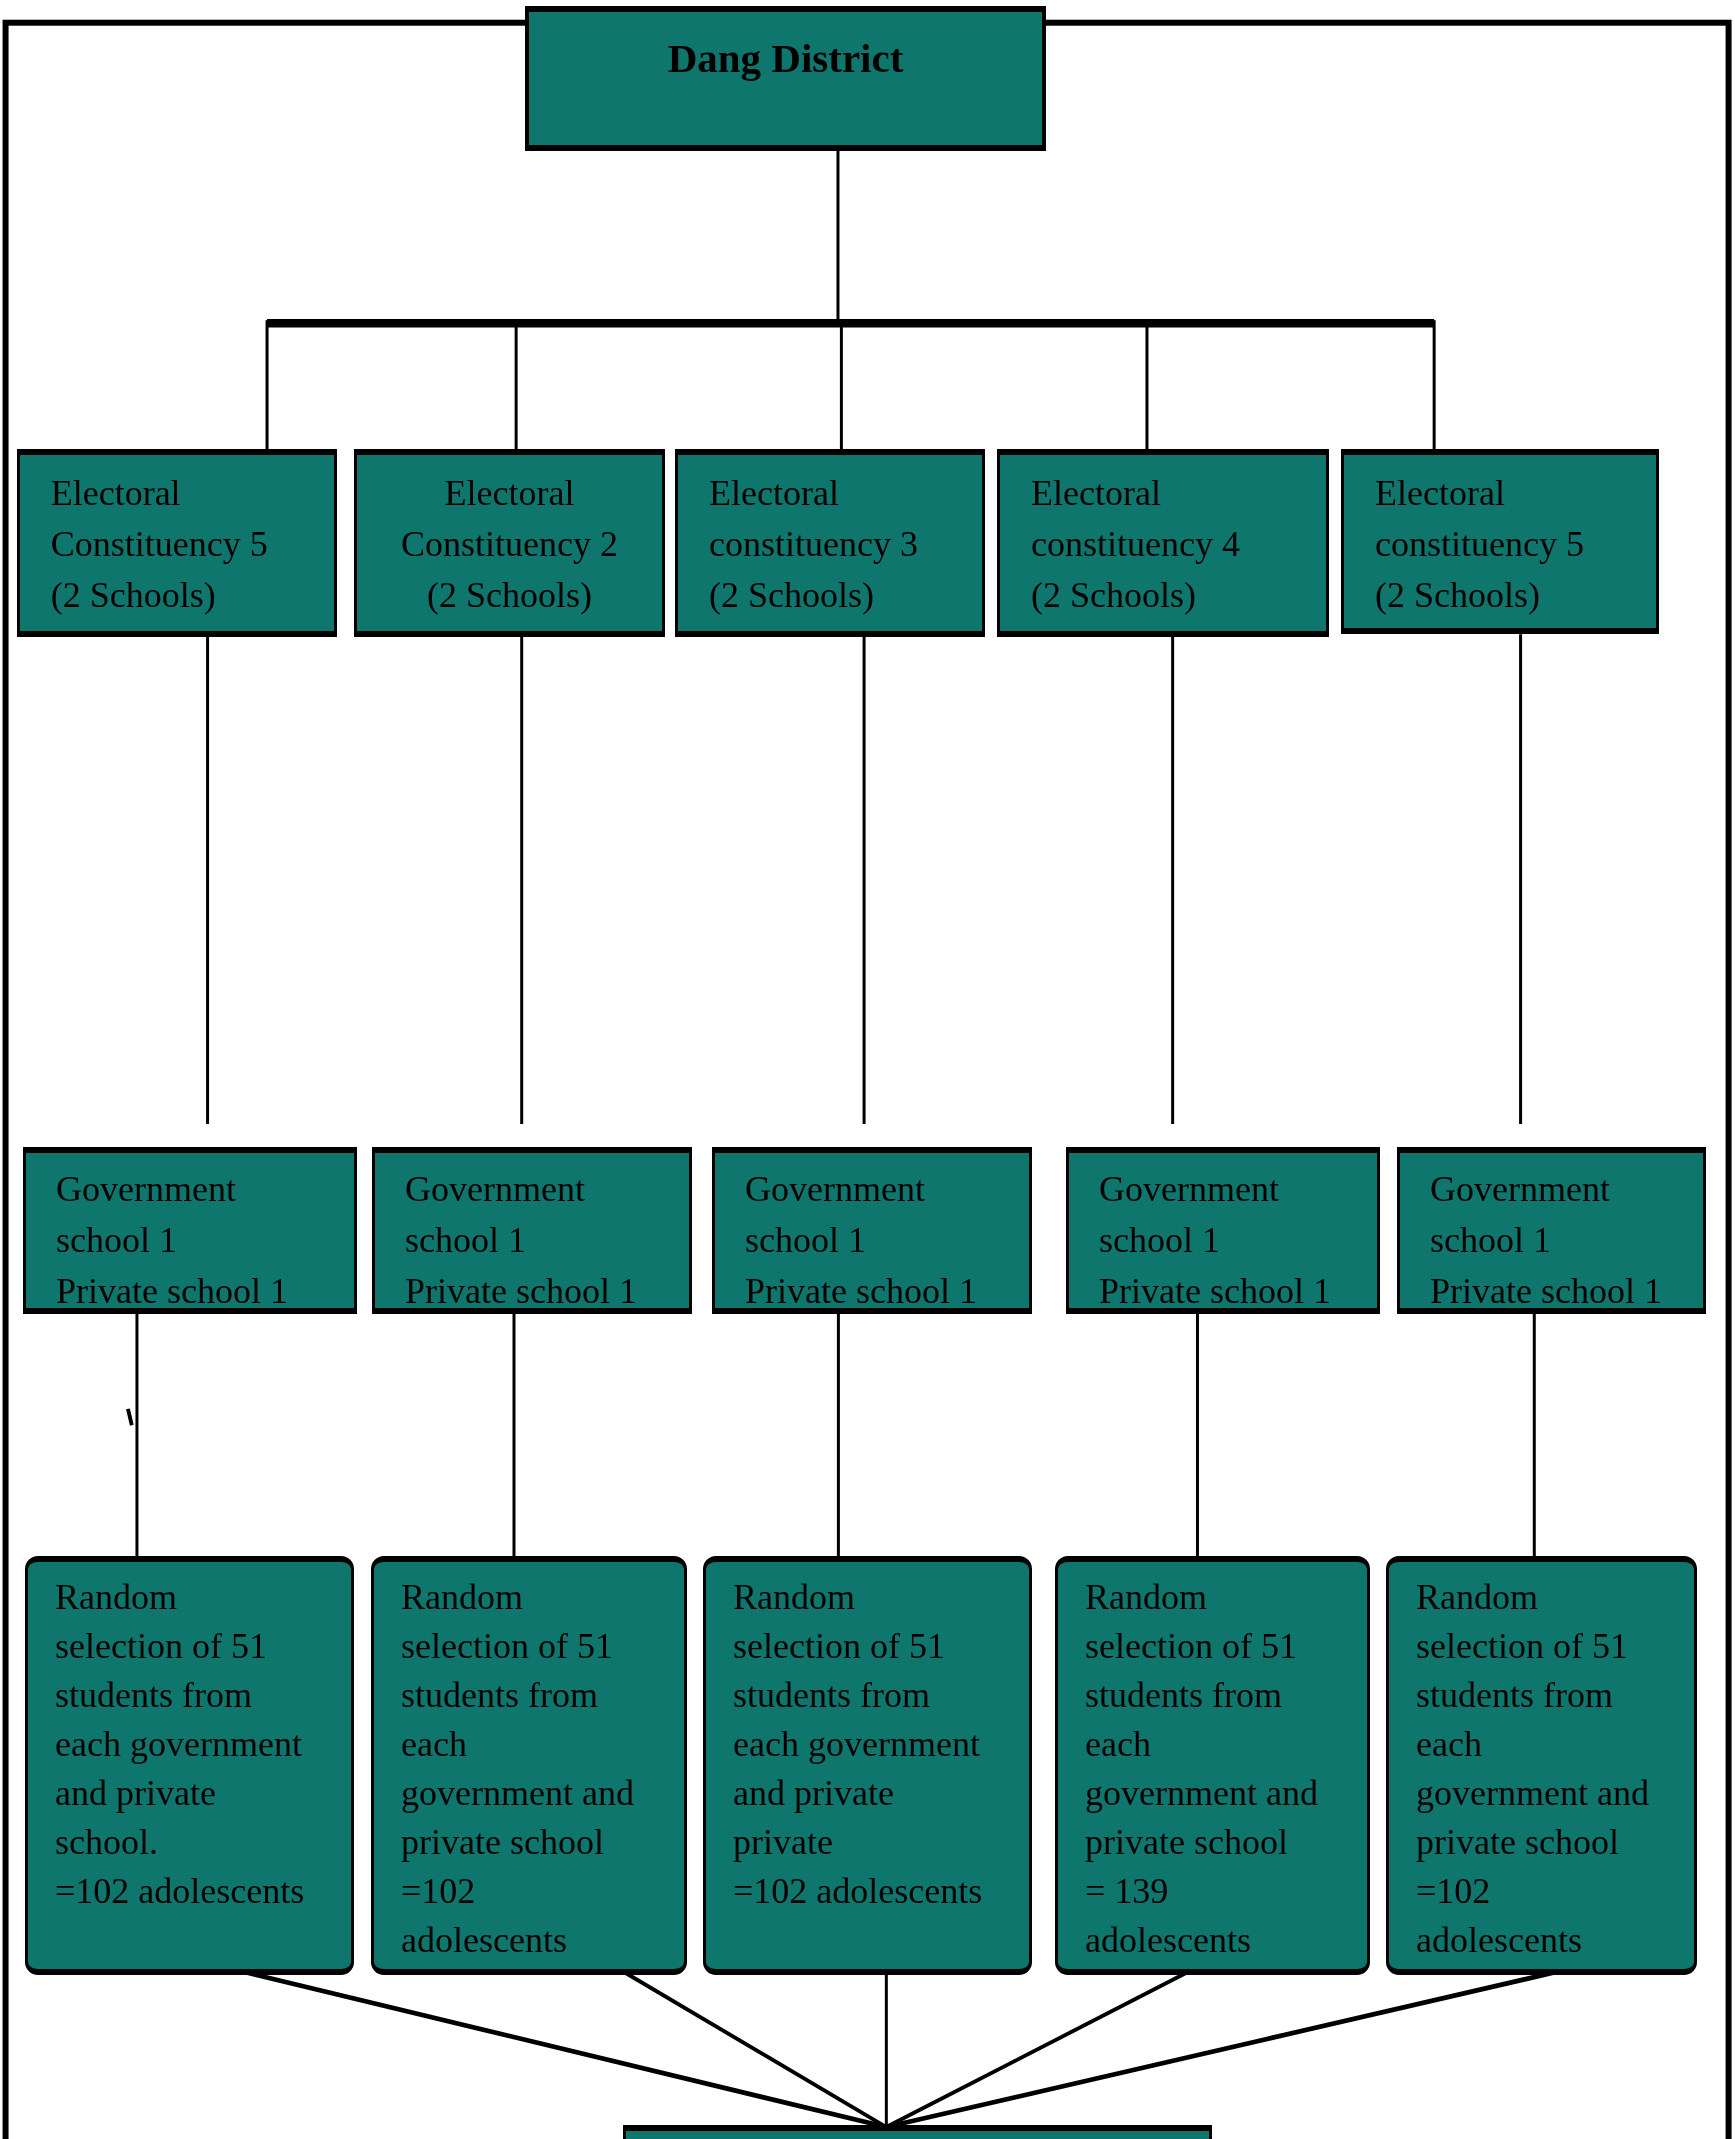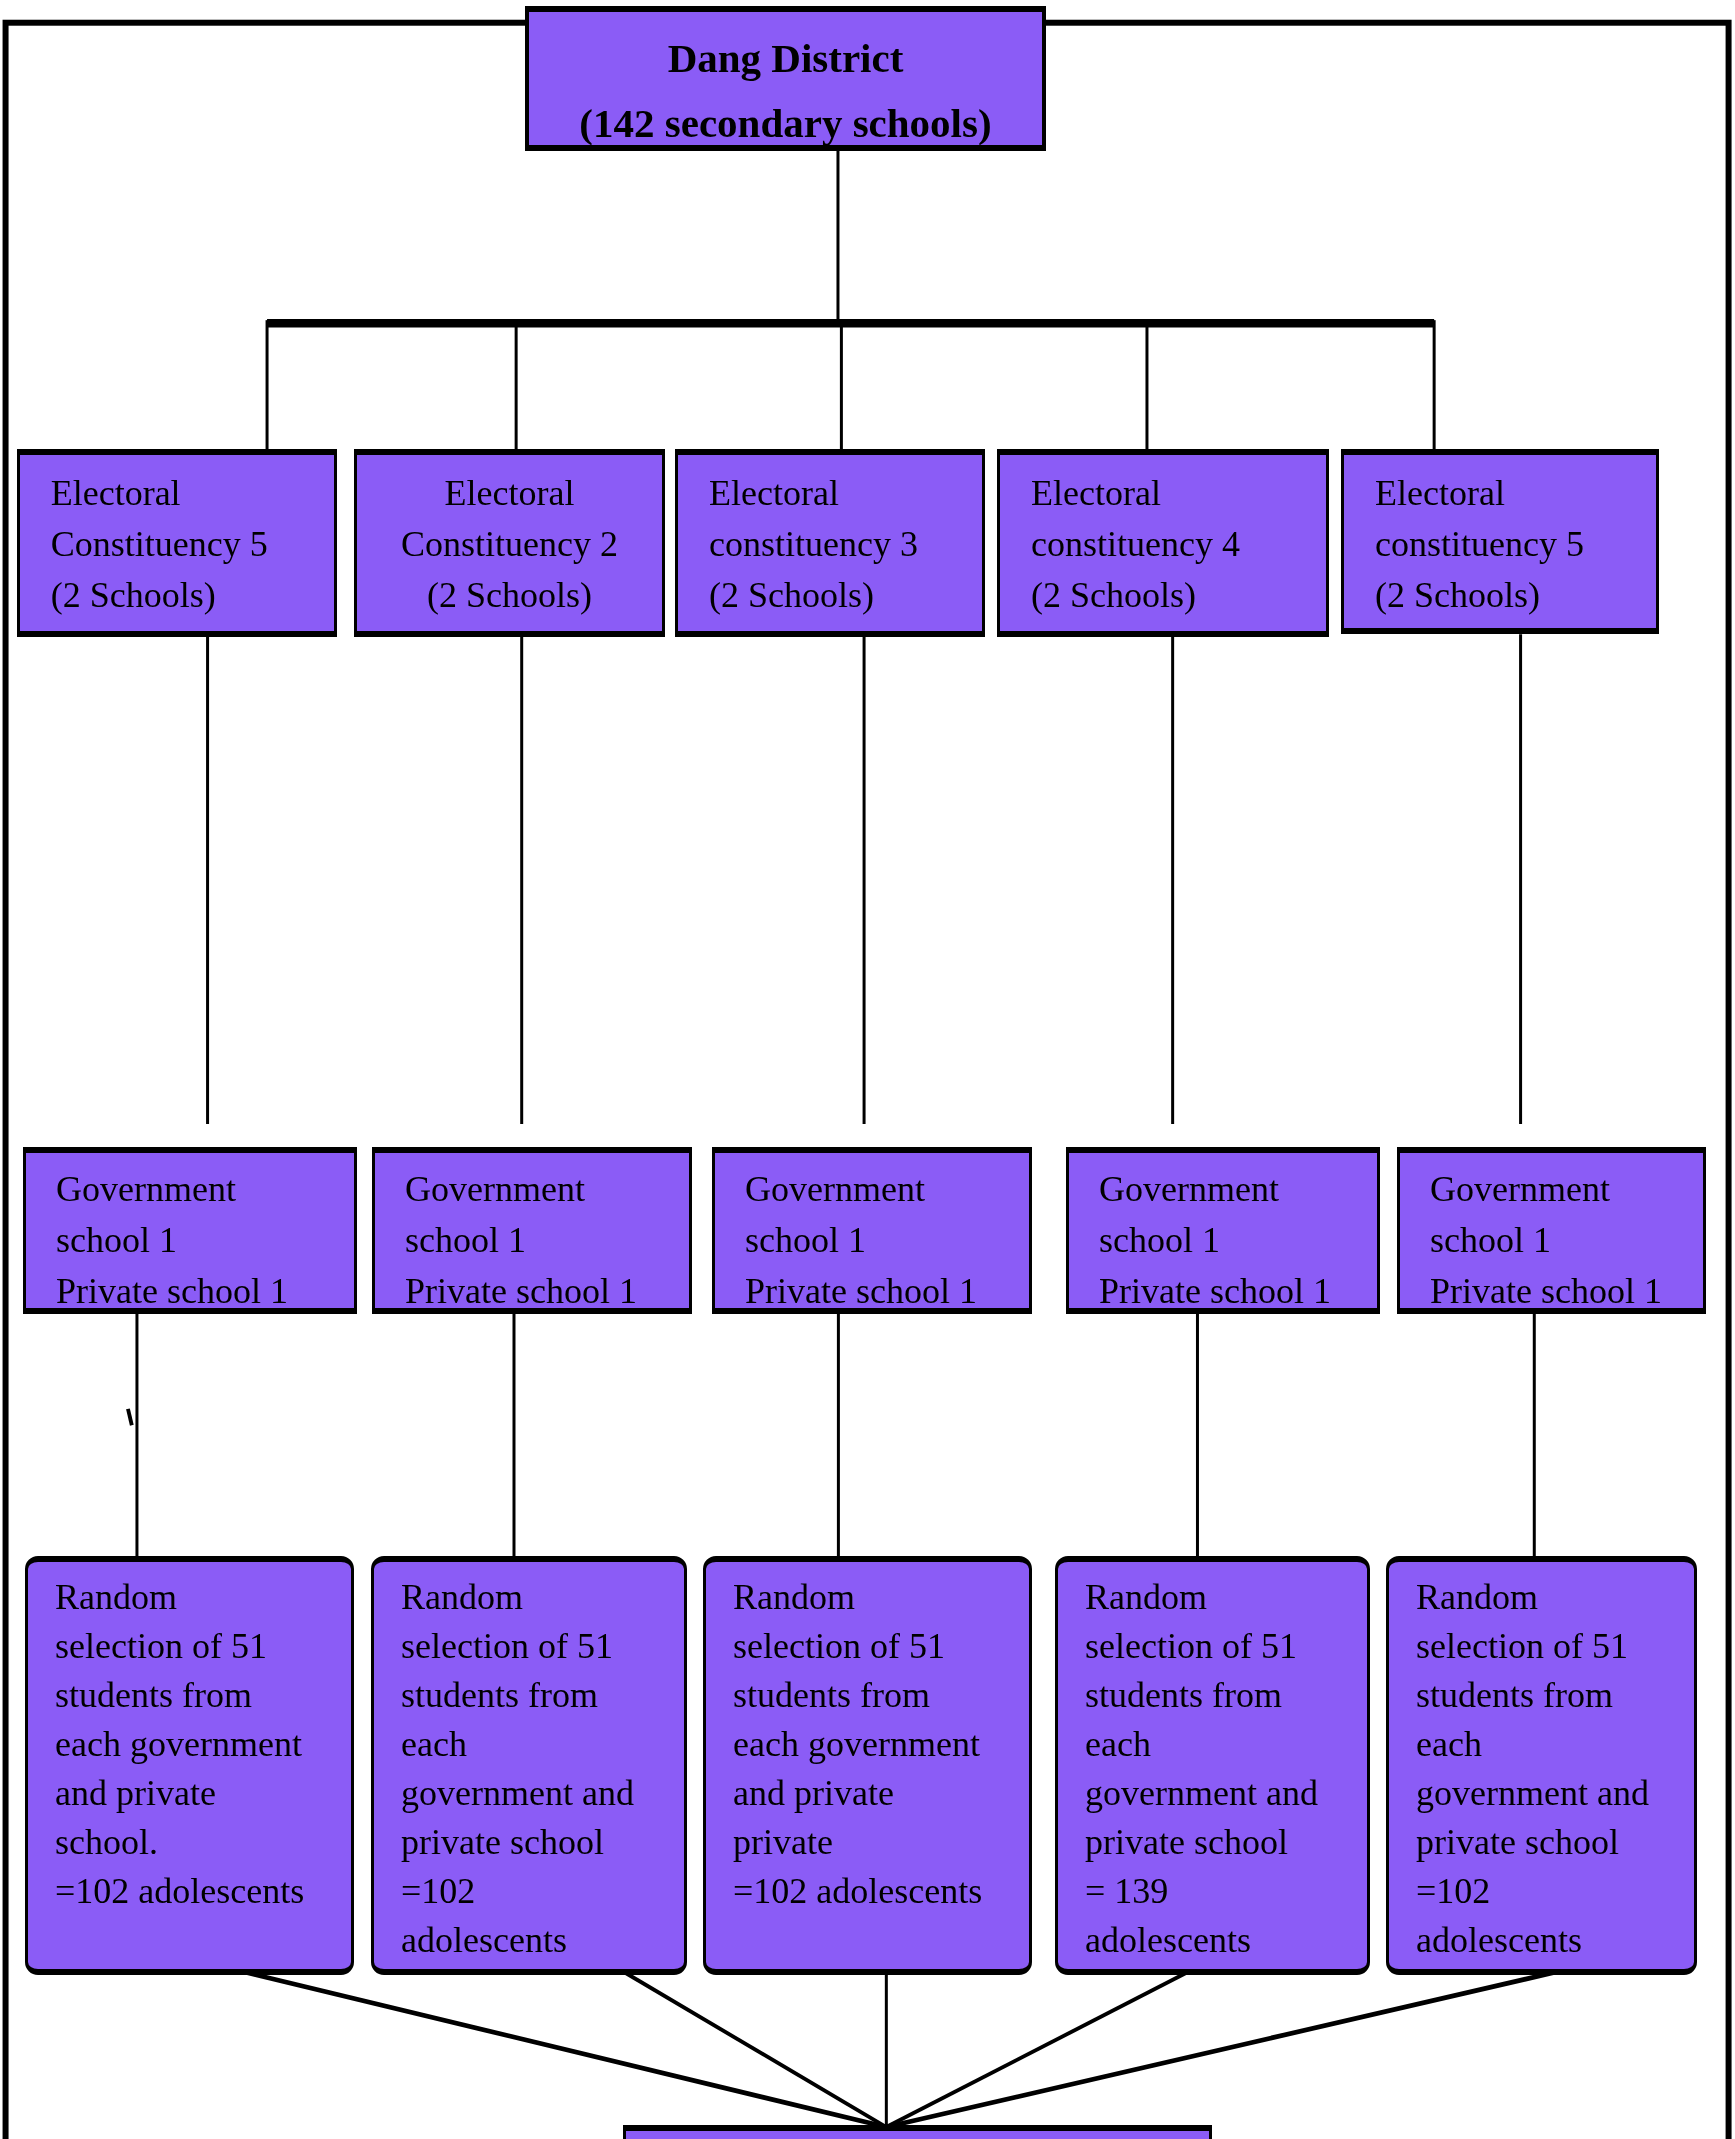--- a/index.html
+++ b/index.html
@@ -15,21 +15,21 @@
   .wires {
     position: absolute;
     left: 0; top: 0;
     width: 1735px; height: 2303px;
     z-index: 1;
   }
   .wires line, .wires rect { stroke: #000000; }
   .box {
     position: absolute;
     box-sizing: border-box;
-    background: #8b5cf6;
+    background: #0f766e;
     border: solid #000000;
     border-width: 6.4px 3.9px;
     z-index: 2;
     font-size: 36px;
     line-height: 51px;
     color: #000000;
   }
   .box .tl { white-space: nowrap; }
   .r1 {
     font-weight: bold;
@@ -84,21 +84,20 @@
     <line x1="1455" y1="4606" x2="2071" y2="4970" stroke-width="9"></line>
     <line x1="2071" y1="4606" x2="2071" y2="4970" stroke-width="7"></line>
     <line x1="2779" y1="4606" x2="2071" y2="4970" stroke-width="9"></line>
     <line x1="3644" y1="4606" x2="2071" y2="4970" stroke-width="11"></line>
 
     <line x1="299" y1="3292" x2="308" y2="3330" stroke-width="9"></line>
   </svg>
 
   <div class="box r1" style="left:525px; top:5.6px; width:521px; height:145px;">
       <div class="tl">Dang District</div>
-      <div class="tl">(142 secondary schools)</div>
     </div>
 
   <div class="box r2" style="left:16.7px; top:449px; width:320px; height:188px;">
       <div class="tl">Electoral</div>
       <div class="tl">Constituency 5</div>
       <div class="tl">(2 Schools)</div>
     </div>
   <div class="box r2 r2c" style="left:354px; top:449px; width:311px; height:188px;">
       <div class="tl">Electoral</div>
       <div class="tl">Constituency 2</div>

